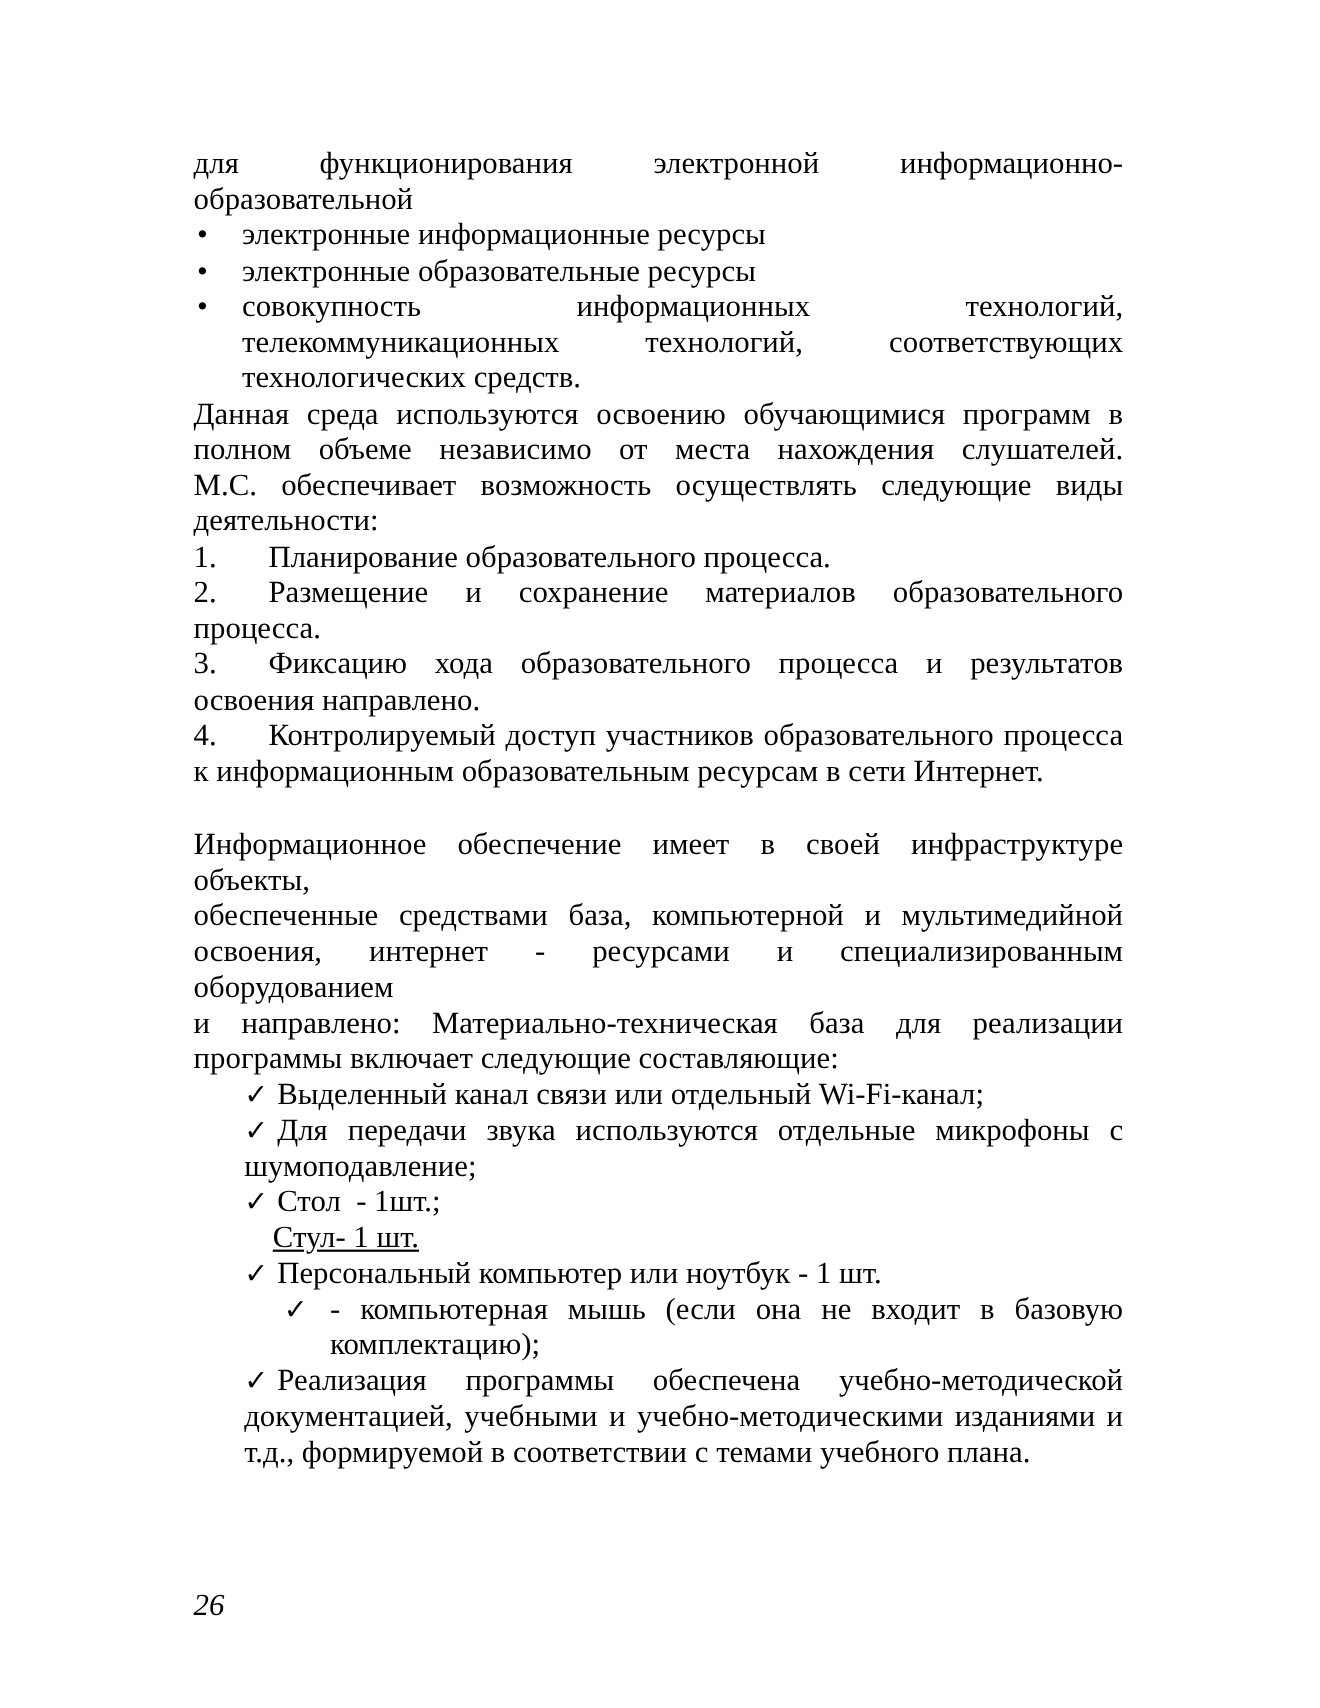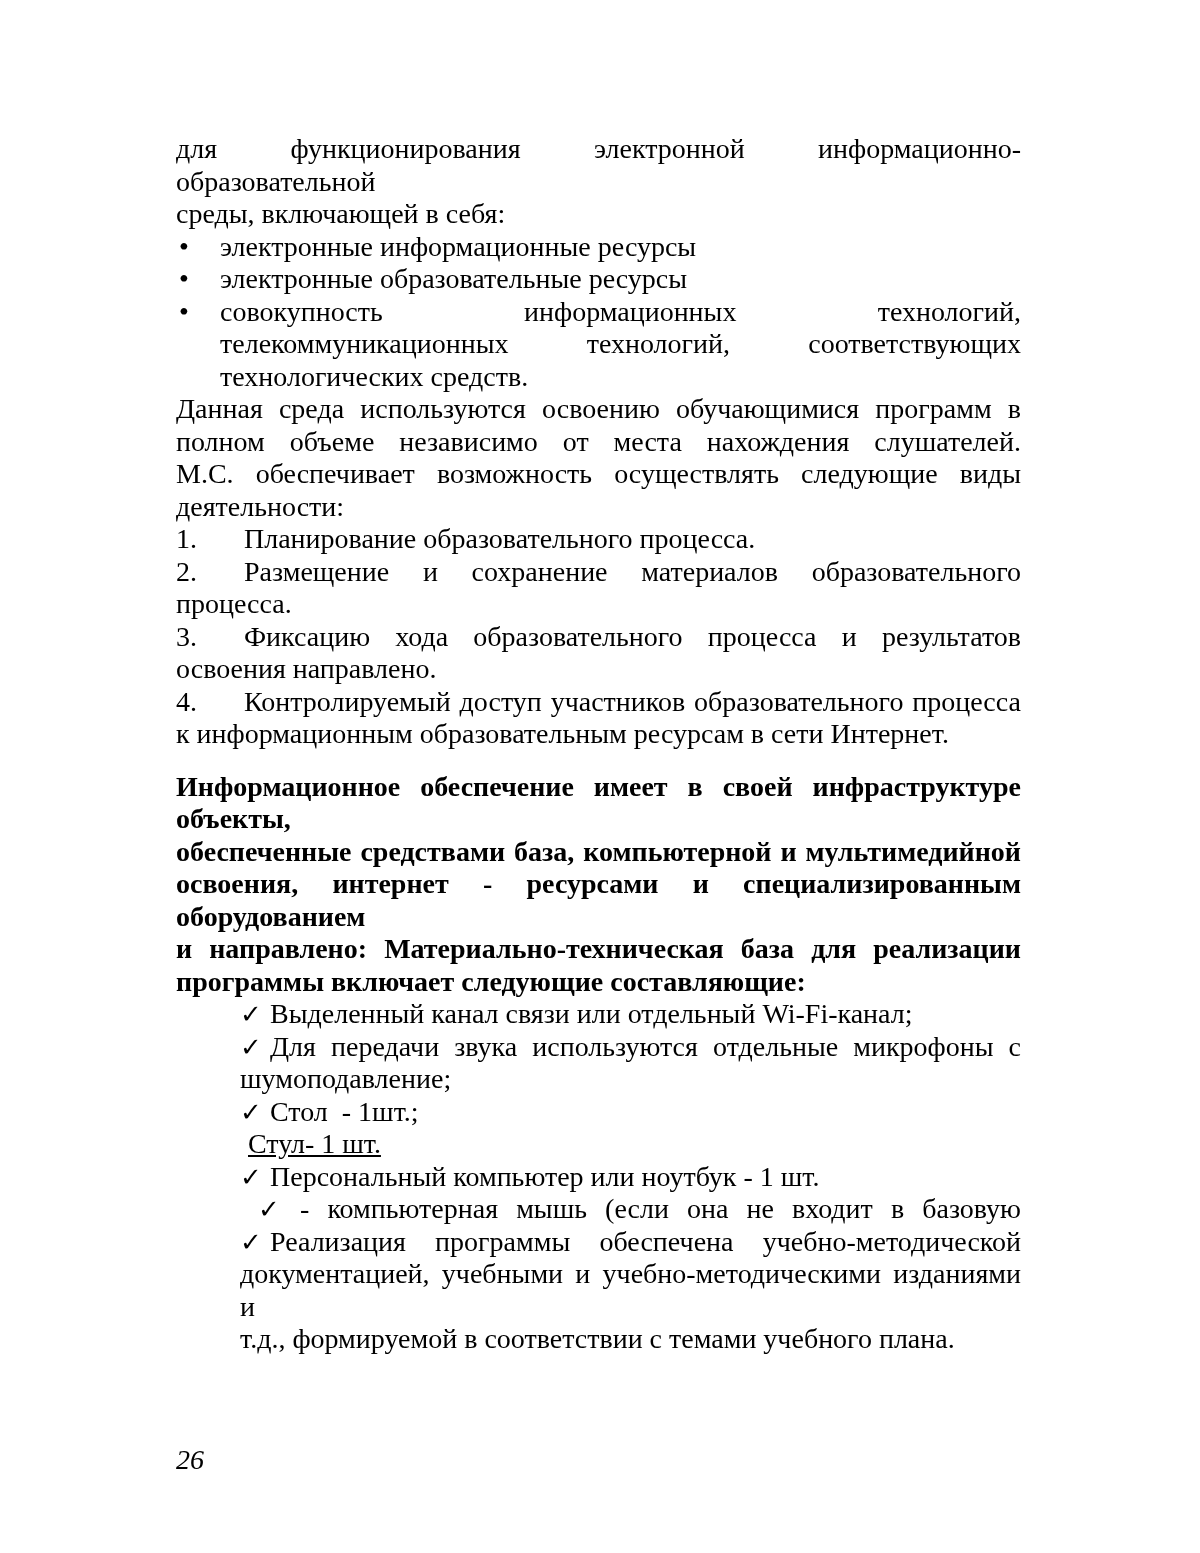--- a/index.html
+++ b/index.html
@@ -22,59 +22,58 @@
   }
   
   .ln { text-align: justify; text-align-last: justify; }
   .ln.last { text-align-last: left; }
 
   .block.bullet { position: relative; padding-left: 44px; }
   .mk-bullet { position: absolute; left: 3px; top: 0; }
 
   .mk-num { display: inline-block; width: 68px; }
 
-  .block.check { margin-left: 64px; }
+  .block.check { margin-left: 46px; }
   .mk-check {
     display: inline-block;
     width: 30px;
     font-family: "DejaVu Sans", sans-serif;
     font-size: 26px;
   }
 
   .block.check2 { position: relative; margin-left: 82px; padding-left: 42px; }
   .mk-check2 {
     position: absolute;
     left: 0;
     top: 0;
     font-family: "DejaVu Sans", sans-serif;
     font-size: 26px;
   }
 
   .block.indent { margin-left: 72px; text-decoration: underline; }
-  .block.spaced { margin-top: 20px; font-weight: bold; }
+  .block.spaced { margin-top: 34px; }
 
   .page-number {
     position: absolute;
     left: 176px;
     top: 1444px;
     font-family: "Liberation Serif", "DejaVu Serif", serif;
     font-size: 28px;
     line-height: 32.5px;
     color: #000000;
     font-style: italic;
   }
 </style>
 </head>
 <body>
 
 <div class="page">
   <div class="content">
       <div class="block para">
         <div class="ln">для функционирования электронной информационно-образовательной</div>
-        <div class="ln last">среды, включающей в себя:</div>
       </div>
       <div class="block bullet">
         <div class="ln last"><span class="mk-bullet">•</span>электронные информационные ресурсы</div>
       </div>
       <div class="block bullet">
         <div class="ln last"><span class="mk-bullet">•</span>электронные образовательные ресурсы</div>
       </div>
       <div class="block bullet">
         <div class="ln"><span class="mk-bullet">•</span>совокупность информационных технологий,</div>
         <div class="ln">телекоммуникационных технологий, соответствующих</div>
@@ -119,20 +118,21 @@
         <div class="ln last"><span class="mk-check">✓</span>Стол&nbsp; - 1шт.;</div>
       </div>
       <div class="block indent">
         <div class="ln last">Стул- 1 шт.</div>
       </div>
       <div class="block check">
         <div class="ln last"><span class="mk-check">✓</span>Персональный компьютер или ноутбук - 1 шт.</div>
       </div>
       <div class="block check2">
         <div class="ln"><span class="mk-check2">✓</span>- компьютерная мышь (если она не входит в базовую</div>
+        <div class="ln last">комплектацию);</div>
       </div>
       <div class="block check">
         <div class="ln"><span class="mk-check">✓</span>Реализация программы обеспечена учебно-методической</div>
         <div class="ln">документацией, учебными и учебно-методическими изданиями и</div>
         <div class="ln last">т.д., формируемой в соответствии с темами учебного плана.</div>
       </div>
     </div>
   <div class="page-number">26</div>
 </div>
 

